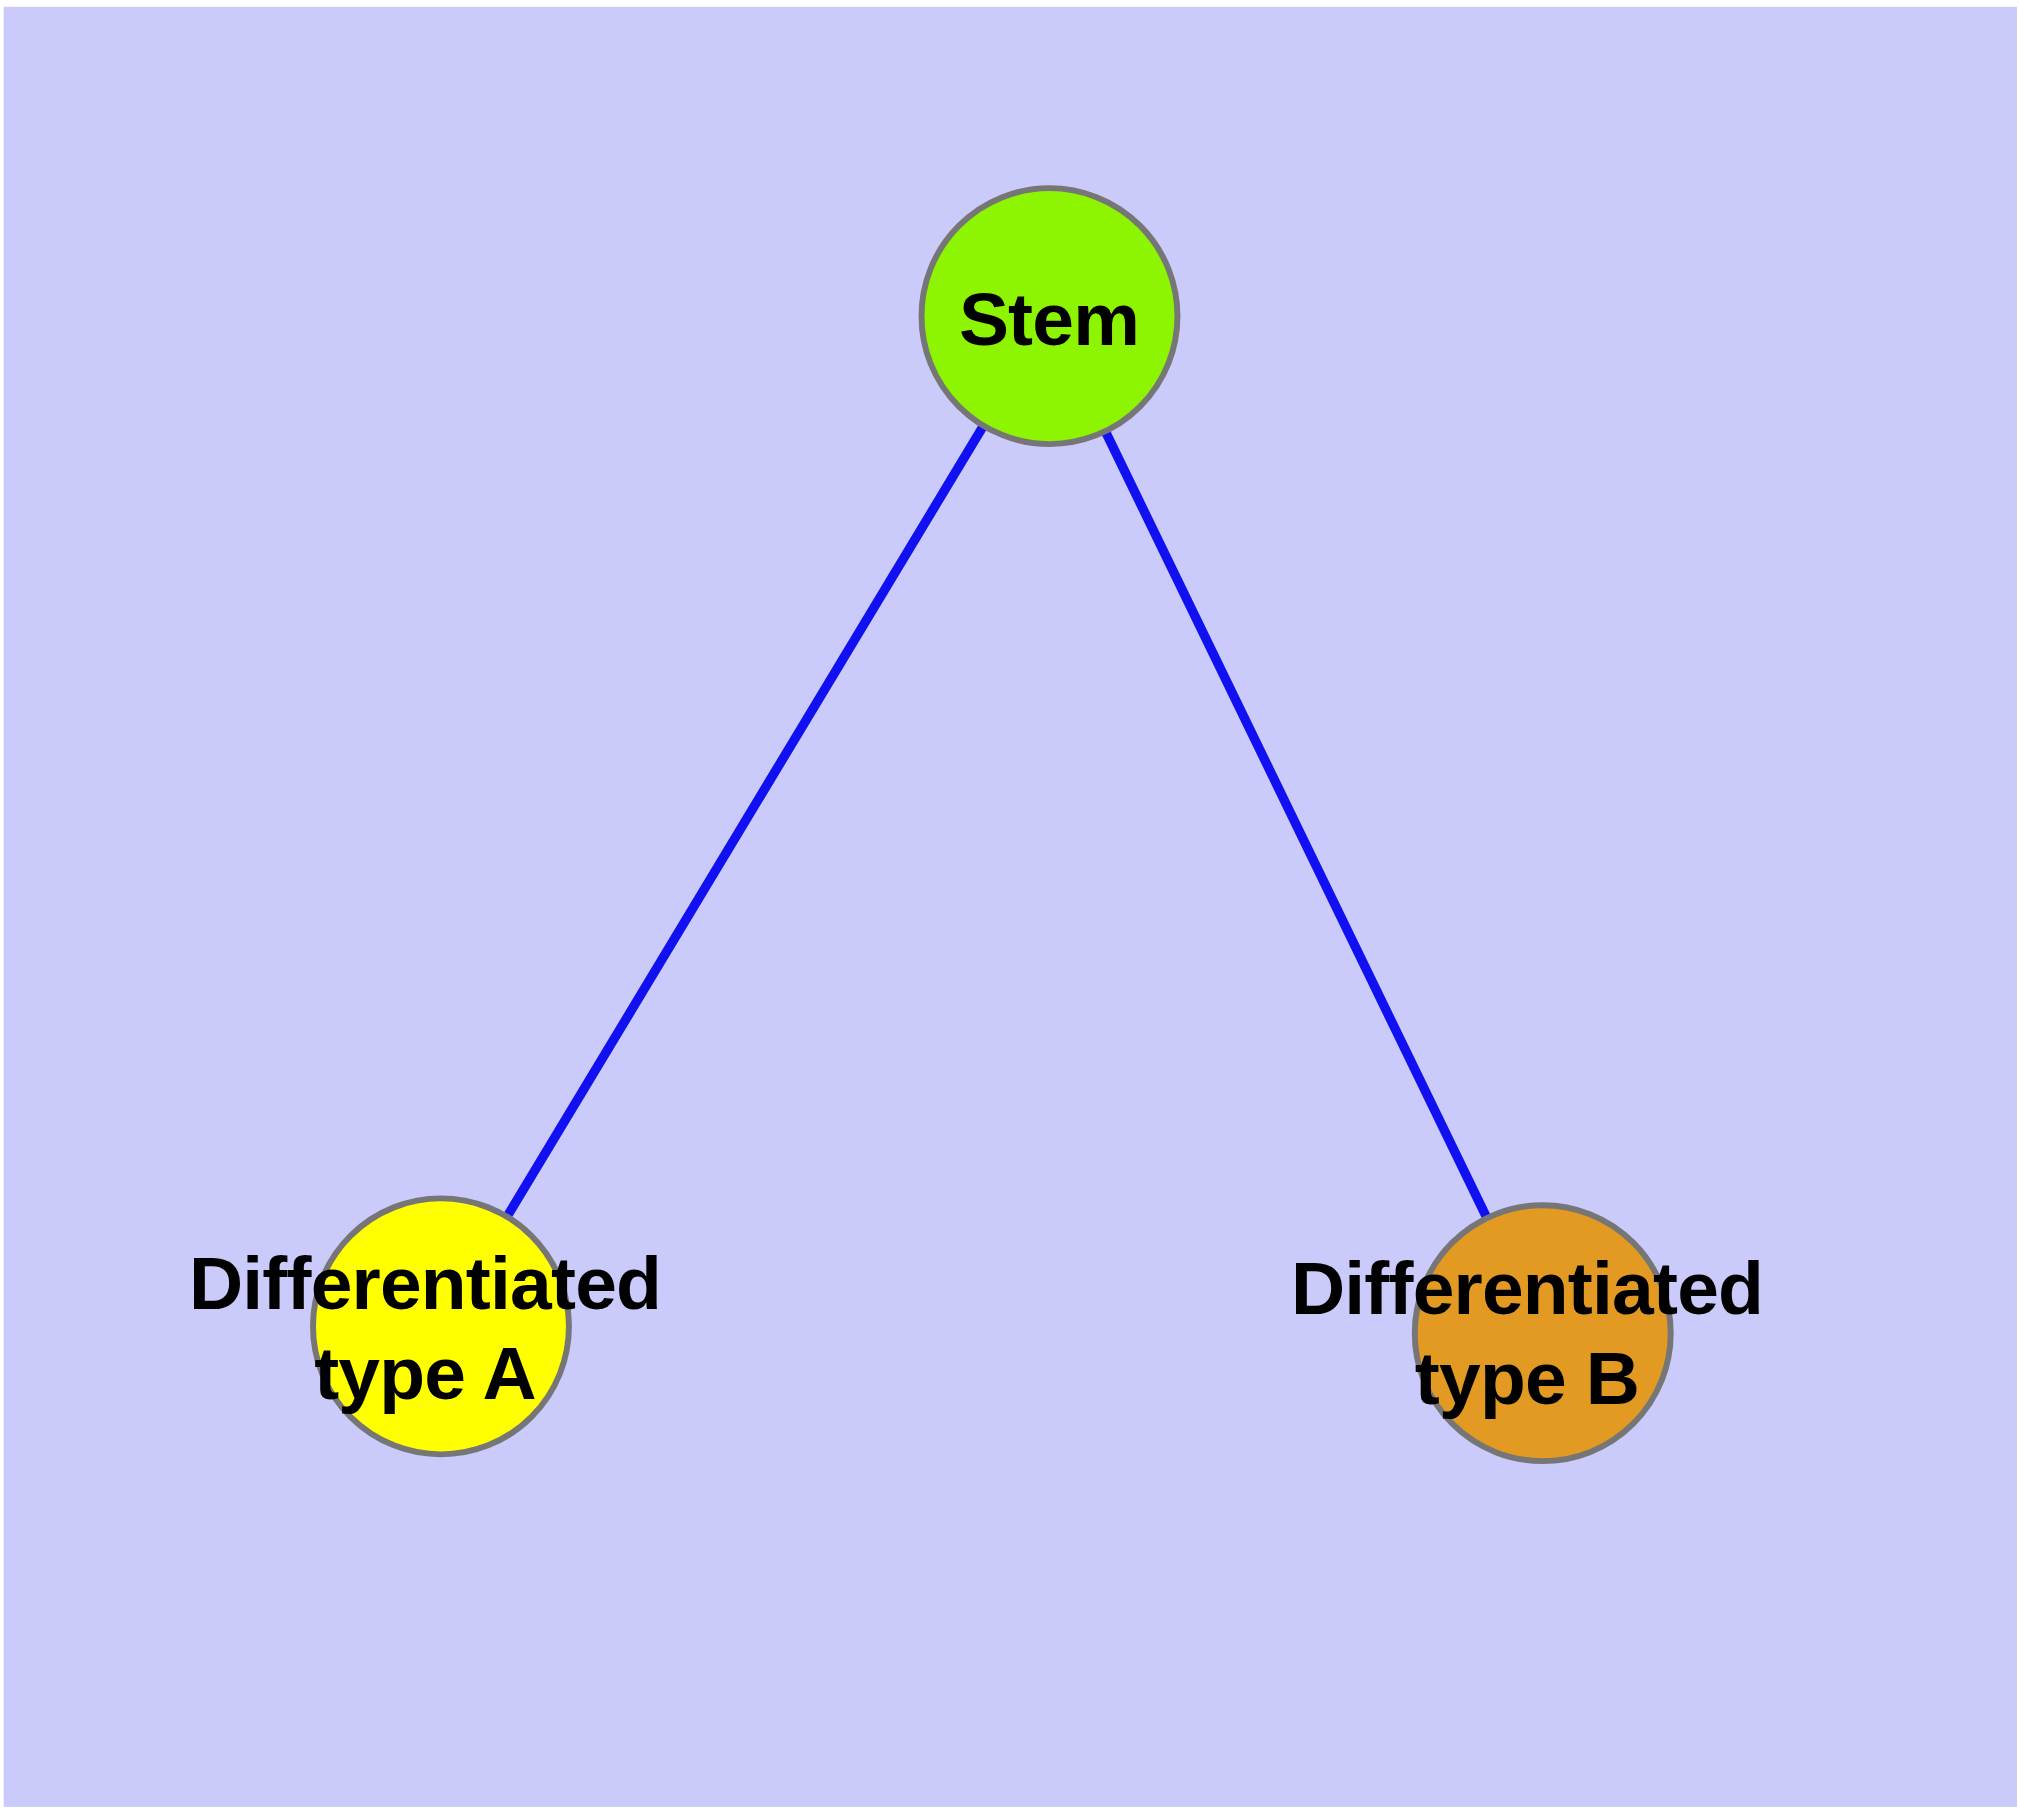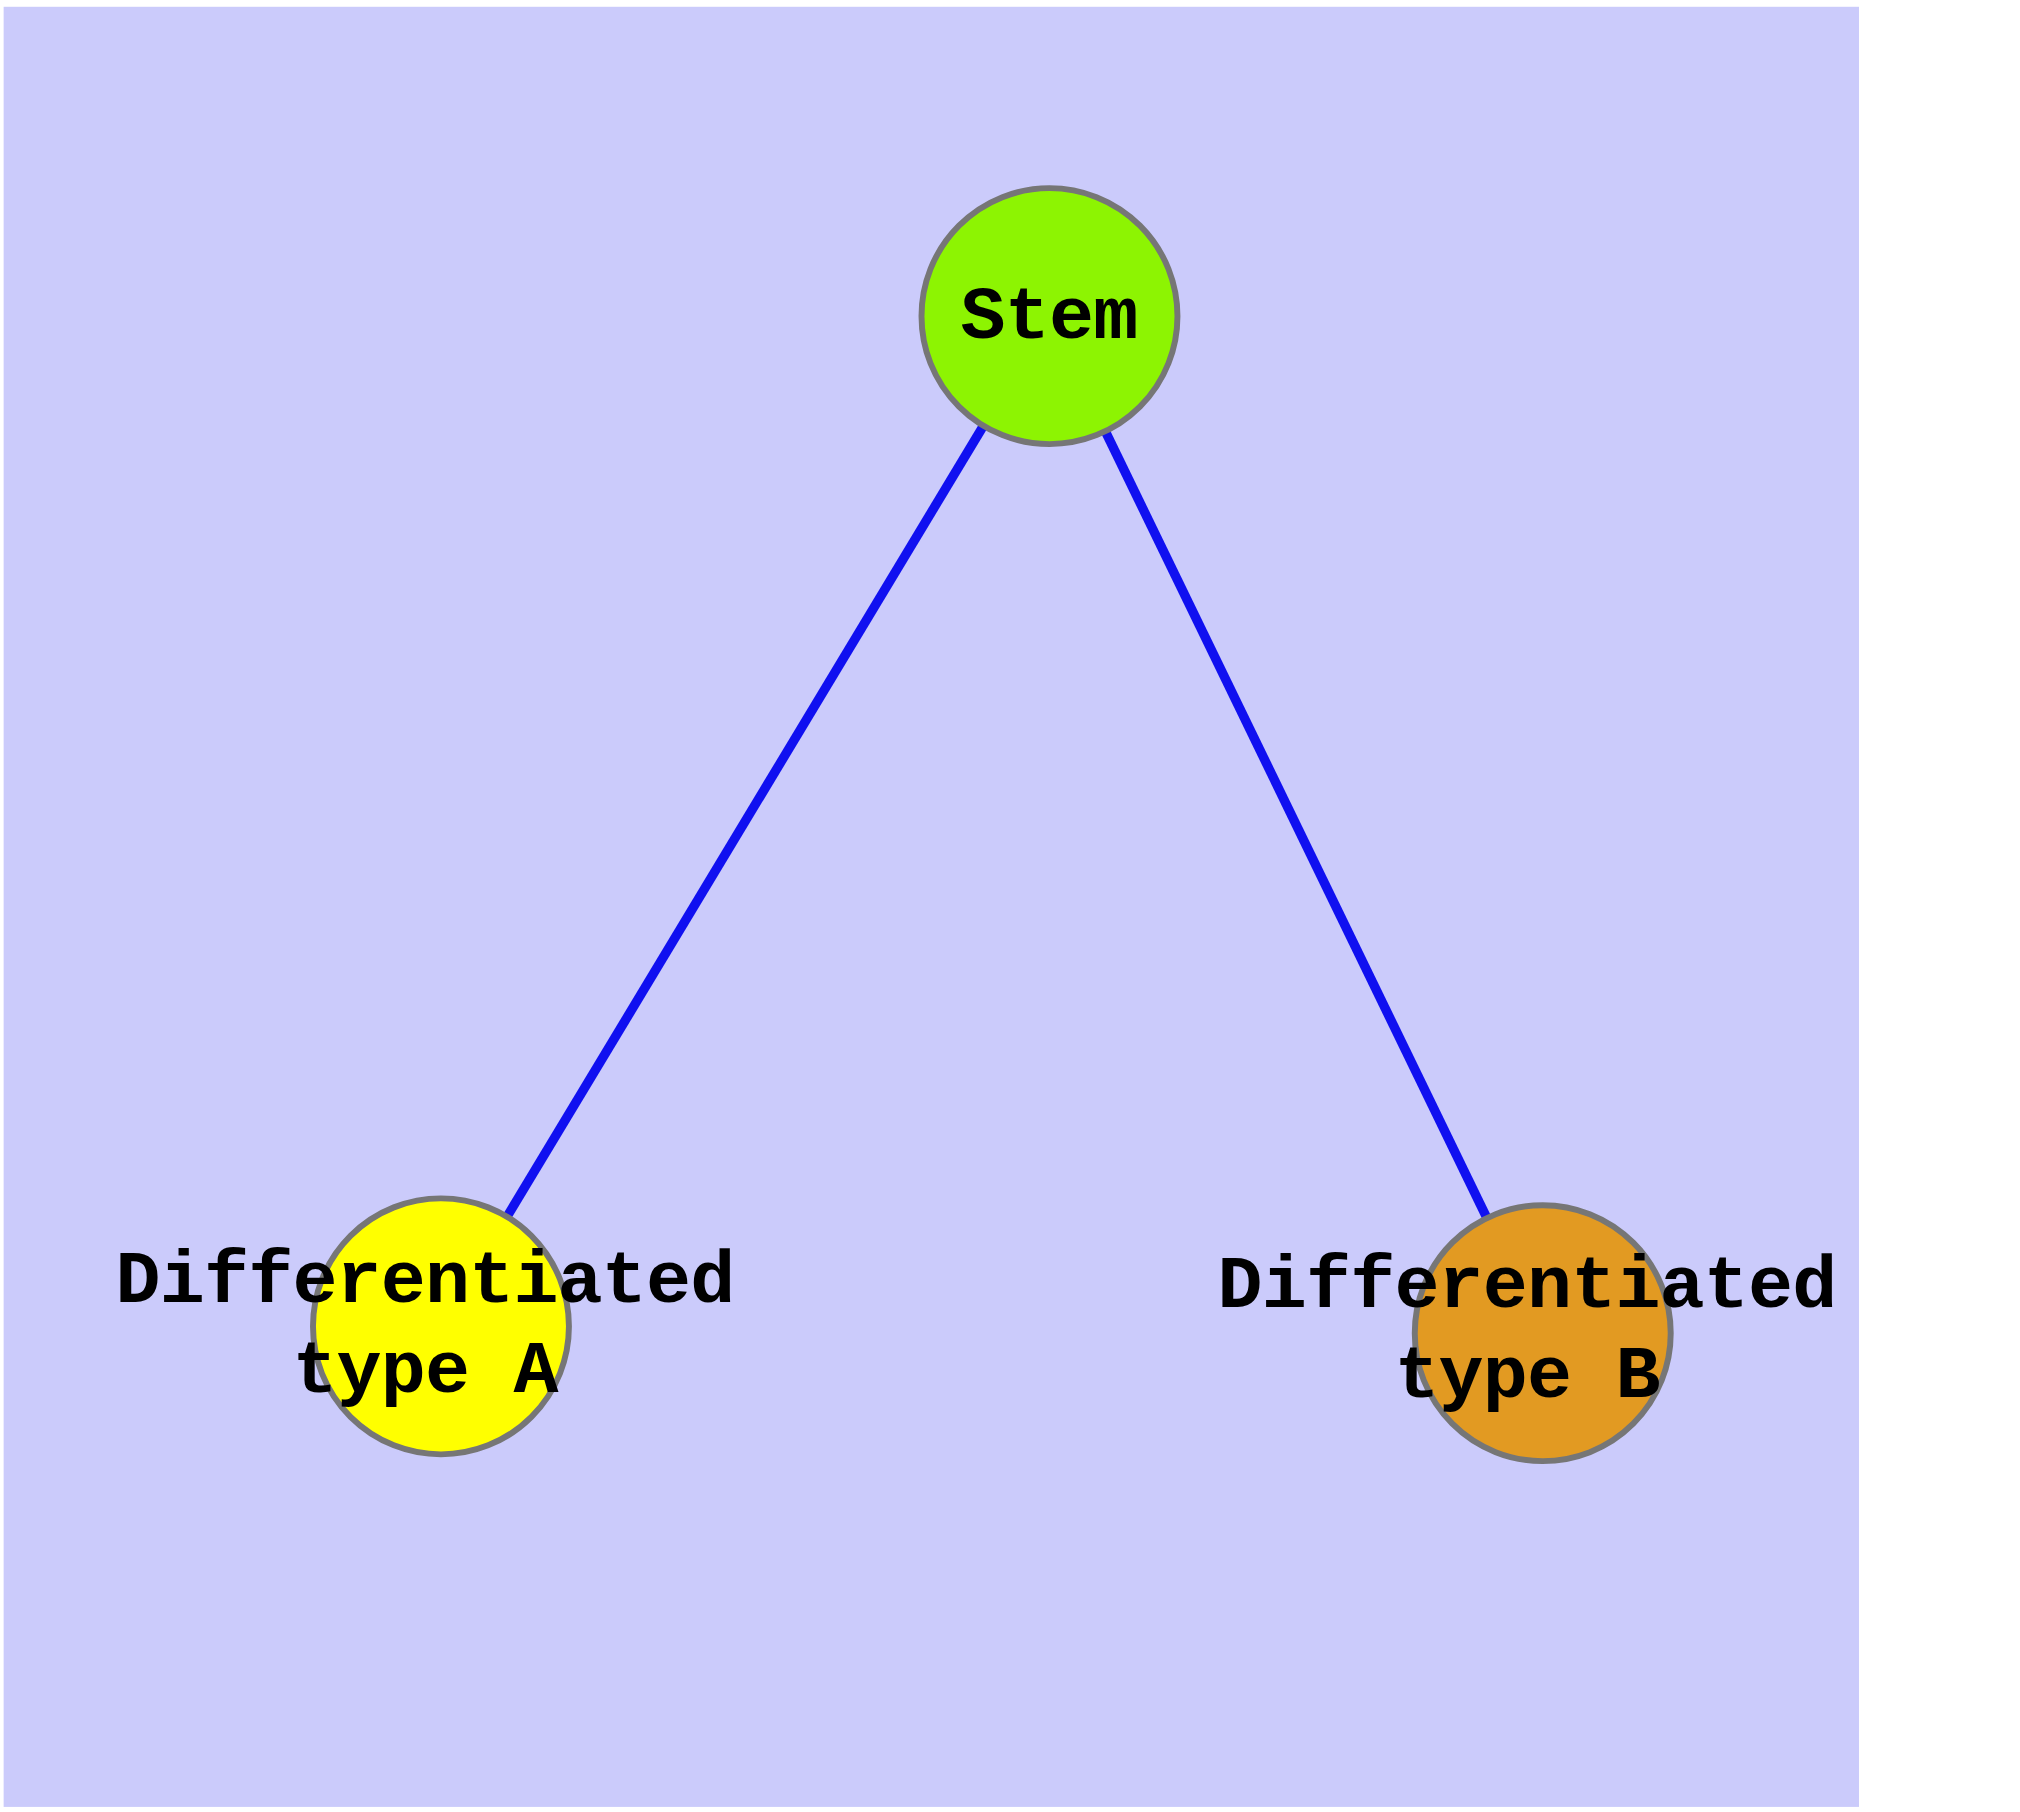--- a/index.html
+++ b/index.html
@@ -2,25 +2,25 @@
 <html style="font-size:13.6px"><head>
 <meta charset="utf-8">
 <style>
   html, body {
     margin: 0;
     padding: 0;
     background: #ffffff;
   }
   .canvas {
     position: relative;
-    width: 1859px;
+    width: 2017px;
     height: 1812px;
     background: #ffffff;
     overflow: hidden;
-    font-family: Liberation Mono, monospace;
+    font-family: Liberation Sans, sans-serif;
   }
   .graph-svg {
     position: absolute;
     left: 0;
     top: 0;
     width: 2021px;
     height: 1812px;
     display: block;
   }
   .node-label {

